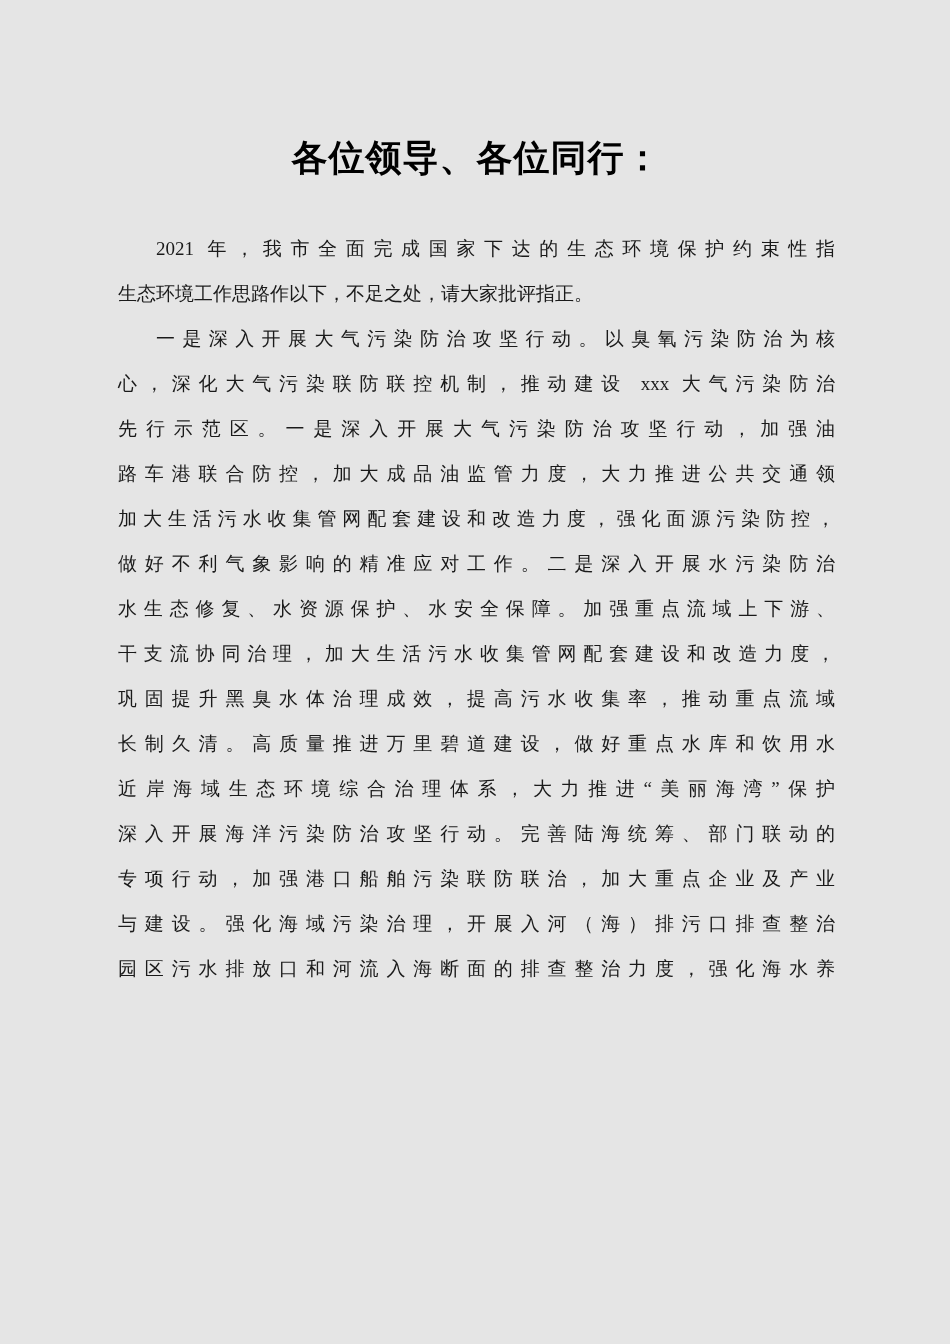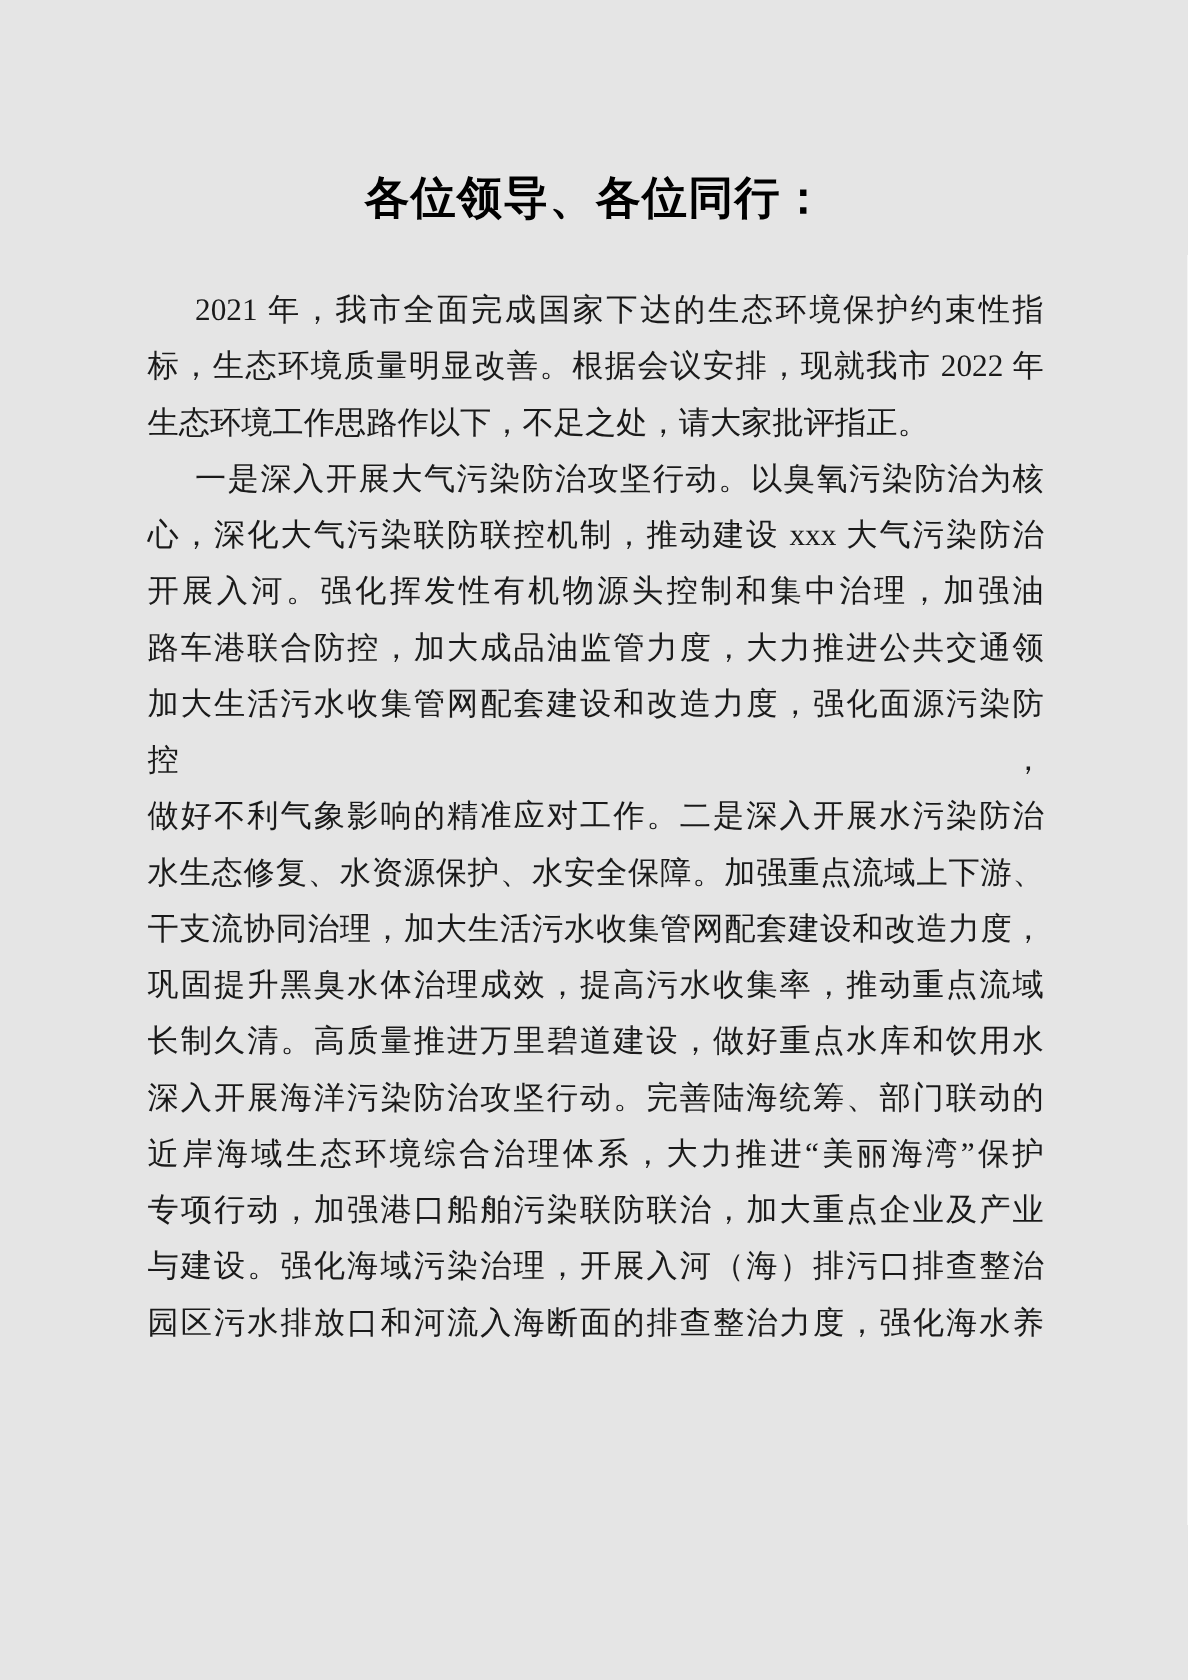--- a/index.html
+++ b/index.html
@@ -27,21 +27,21 @@
     font-weight: bold;
     font-size: 36px;
     line-height: 56px;
     text-align: center;
     letter-spacing: 1px;
     color: #000000;
   }
   .line {
     margin: 0;
     font-family: "Liberation Serif", "DejaVu Serif", serif;
-    font-size: 25px;
+    font-size: 19px;
     line-height: 45px;
     color: #1a1a1a;
     text-align: left;
   }
   .just {
     text-align: justify;
     text-align-last: justify;
   }
   .indent {
     text-indent: 38px;
@@ -55,34 +55,33 @@
 </style>
 </head>
 <body>
 
 <div class="page">
   <div class="content">
 
     <h1 class="title">各位领导、各位同行：</h1>
 
     <p class="line just indent">2021 年，我市全面完成国家下达的生态环境保护约束性指</p>
-    <p class="line just">标，生态环境质量明显改善。根据会议安排，现就我市 2022 年</p>
     <p class="line">生态环境工作思路作以下，不足之处，请大家批评指正。</p>
 
 
     <p class="line just indent">一是深入开展大气污染防治攻坚行动。以臭氧污染防治为核</p>
     <p class="line just">心，深化大气污染联防联控机制，推动建设 xxx 大气污染防治</p>
-    <p class="line just">开展入河。强化挥发性有机物源头控制和集中治理，加强油</p>
+    <p class="line just">先行示范区。一是深入开展大气污染防治攻坚行动，加强油</p>
     <p class="line just">路车港联合防控，加大成品油监管力度，大力推进公共交通领</p>
     <p class="line just">加大生活污水收集管网配套建设和改造力度，强化面源污染防控，</p>
     <p class="line just">做好不利气象影响的精准应对工作。二是深入开展水污染防治</p>
     <p class="line just">水生态修复、水资源保护、水安全保障。加强重点流域上下游、</p>
     <p class="line just">干支流协同治理，加大生活污水收集管网配套建设和改造力度，</p>
     <p class="line just">巩固提升黑臭水体治理成效，提高污水收集率，推动重点流域</p>
     <p class="line just">长制久清。高质量推进万里碧道建设，做好重点水库和饮用水</p>
+    <p class="line just">近岸海域生态环境综合治理体系，大力推进“美丽海湾”保护</p>
     <p class="line just">深入开展海洋污染防治攻坚行动。完善陆海统筹、部门联动的</p>
-    <p class="line just">近岸海域生态环境综合治理体系，大力推进“美丽海湾”保护</p>
     <p class="line just">专项行动，加强港口船舶污染联防联治，加大重点企业及产业</p>
     <p class="line just">与建设。强化海域污染治理，开展入河（海）排污口排查整治</p>
     <p class="line just">园区污水排放口和河流入海断面的排查整治力度，强化海水养</p>
 
   </div>
 </div>
 
 </body></html>

